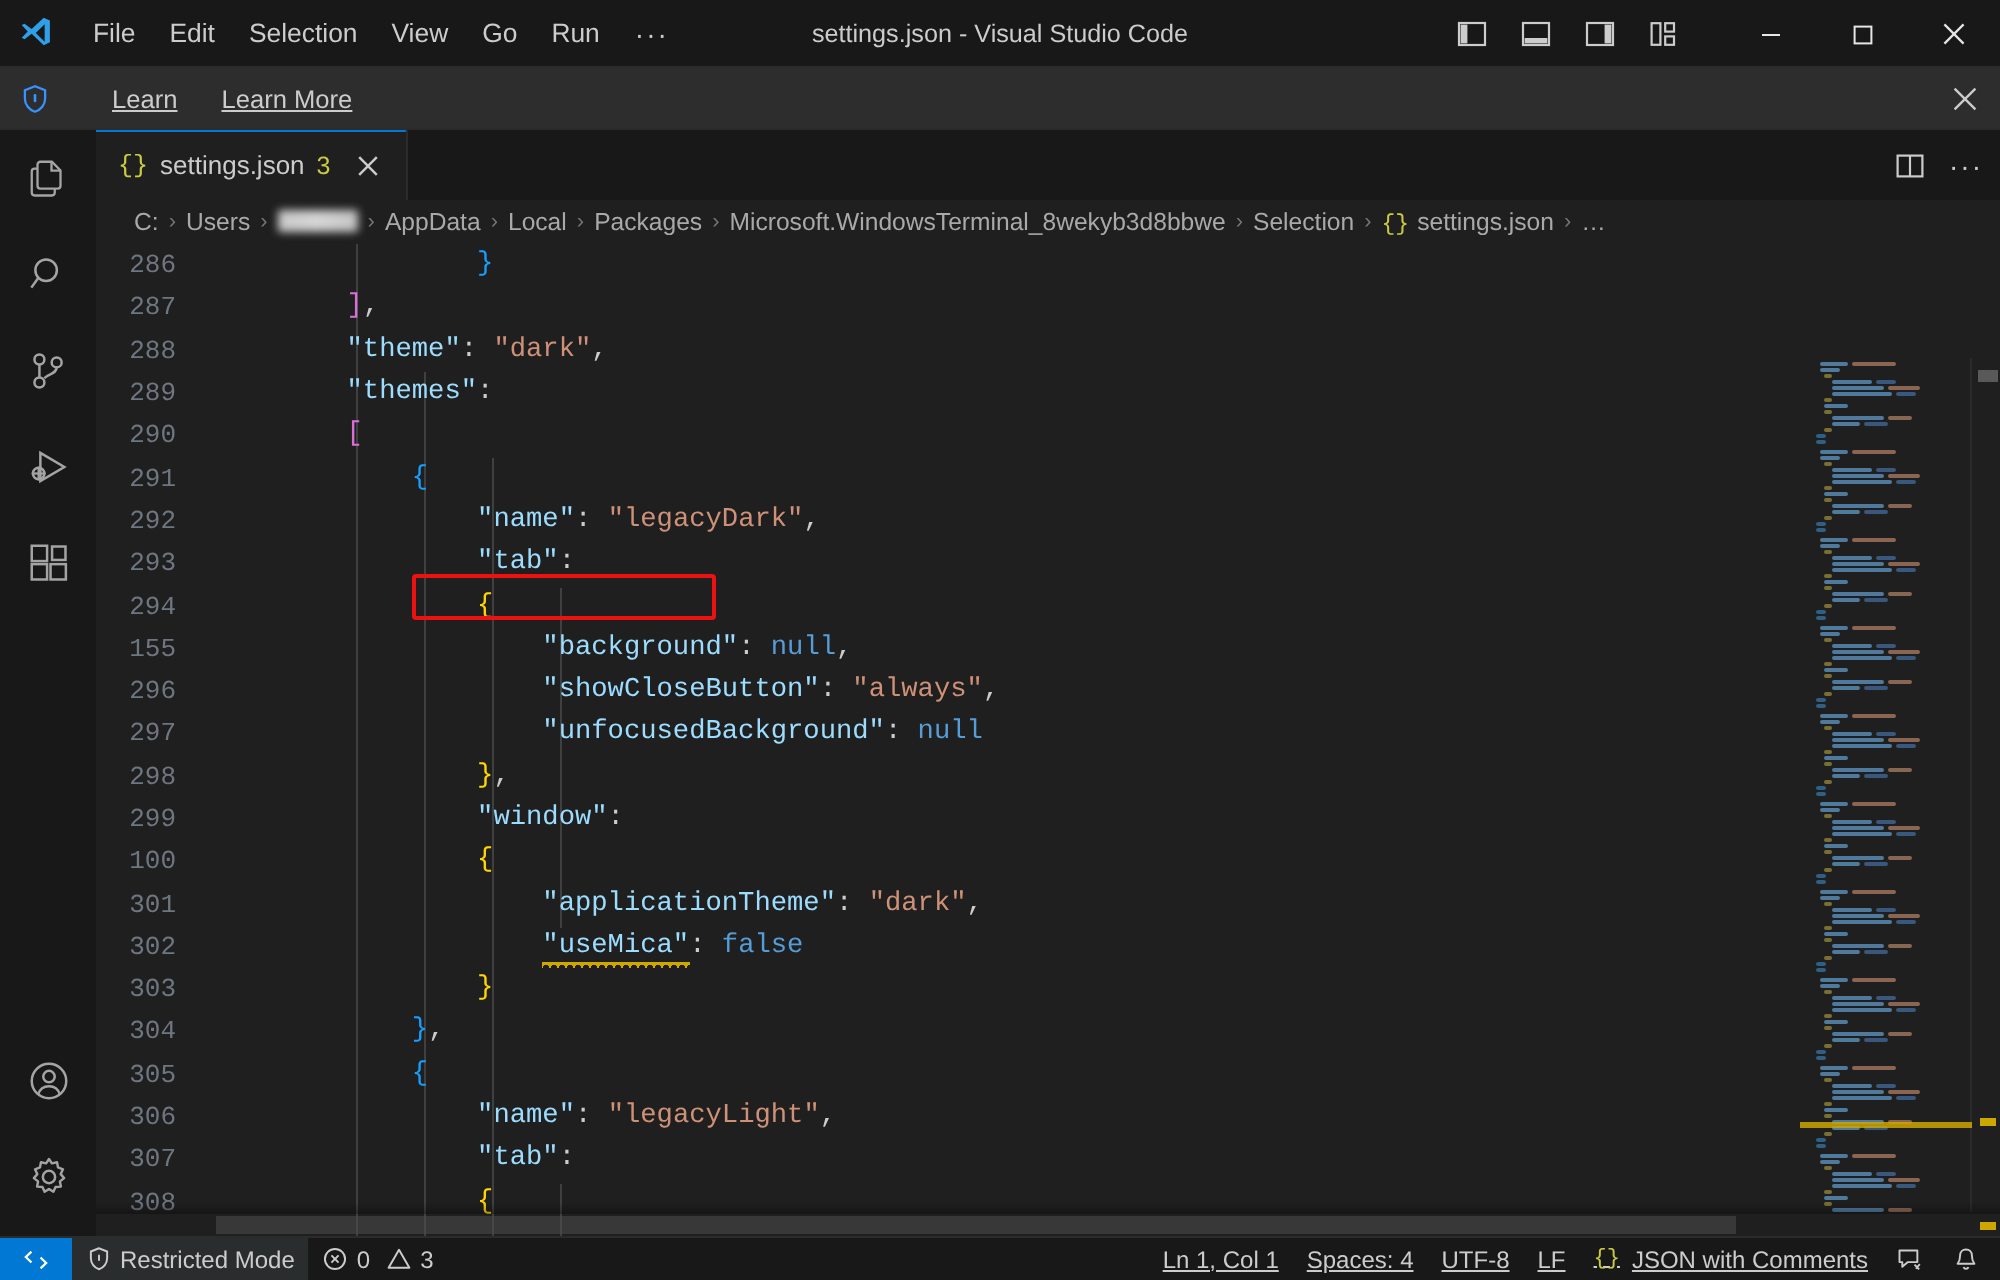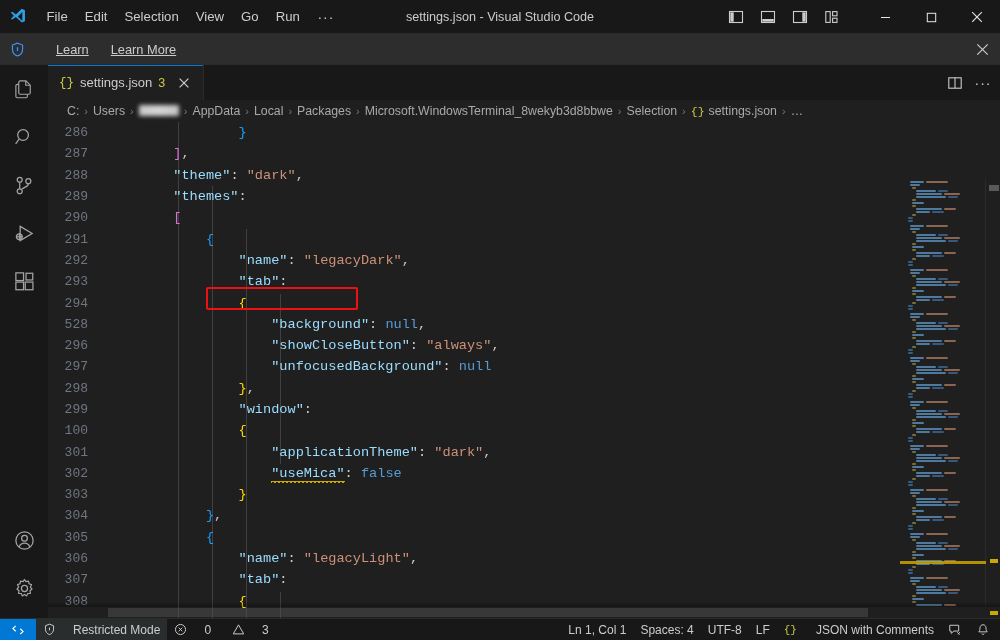--- a/index.html
+++ b/index.html
@@ -149,23 +149,23 @@
   .scroll-shadow { position:absolute; left:0; right:0; bottom:11px; height:6px;
      background: linear-gradient(to top, rgba(0,0,0,.32), rgba(0,0,0,0)); }
 
   
   .statusbar {
     position: absolute; left: 0; bottom: 0; width: 1000px; height: 22px;
     background: #181818; display: flex; align-items: center;
     font-size: 12px; color: #cccccc; border-top: 1px solid #2b2b2b;
   }
   .sb-remote { width: 36px; height: 22px; background: #0078d4; display: flex; align-items: center; justify-content: center; cursor: pointer; }
-  .sb-item { display: flex; align-items: center; gap: 17px; padding: 0 7px; height: 22px; cursor: pointer; white-space: nowrap; }
+  .sb-item { display: flex; align-items: center; gap: 4px; padding: 0 7px; height: 22px; cursor: pointer; white-space: nowrap; }
   .sb-restricted { background: #2a2d2e; }
-  .sb-right { margin-left: auto; display: flex; align-items: center; height: 22px; }
+  .sb-right { margin-left: auto; display: flex; align-items: center; height: 22px; text-decoration: underline; }
   .sb-json { color: #cbcb41; font-family: "Liberation Mono", monospace; font-size: 11px; margin-right: 2px;}
 </style>
 </head>
 <body>
 
 <div id="app">
 
   <div class="titlebar">
     <div class="vscode-logo">
       <svg width="19" height="19" viewBox="0 0 24 24">
@@ -387,21 +387,21 @@
           </div>
           <div class="row">
             <div class="lnum">293</div>
             <div class="code"><span class="p">                </span><span class="k">"tab"</span><span class="p">:</span></div>
           </div>
           <div class="row">
             <div class="lnum">294</div>
             <div class="code"><span class="p">                </span><span class="b1">{</span></div>
           </div>
           <div class="row">
-            <div class="lnum">528</div>
+            <div class="lnum">155</div>
             <div class="code"><span class="p">                    </span><span class="k">"background"</span><span class="p">: </span><span class="kw">null</span><span class="p">,</span></div>
           </div>
           <div class="row">
             <div class="lnum">296</div>
             <div class="code"><span class="p">                    </span><span class="k">"showCloseButton"</span><span class="p">: </span><span class="s">"always"</span><span class="p">,</span></div>
           </div>
           <div class="row">
             <div class="lnum">297</div>
             <div class="code"><span class="p">                    </span><span class="k">"unfocusedBackground"</span><span class="p">: </span><span class="kw">null</span></div>
           </div>

